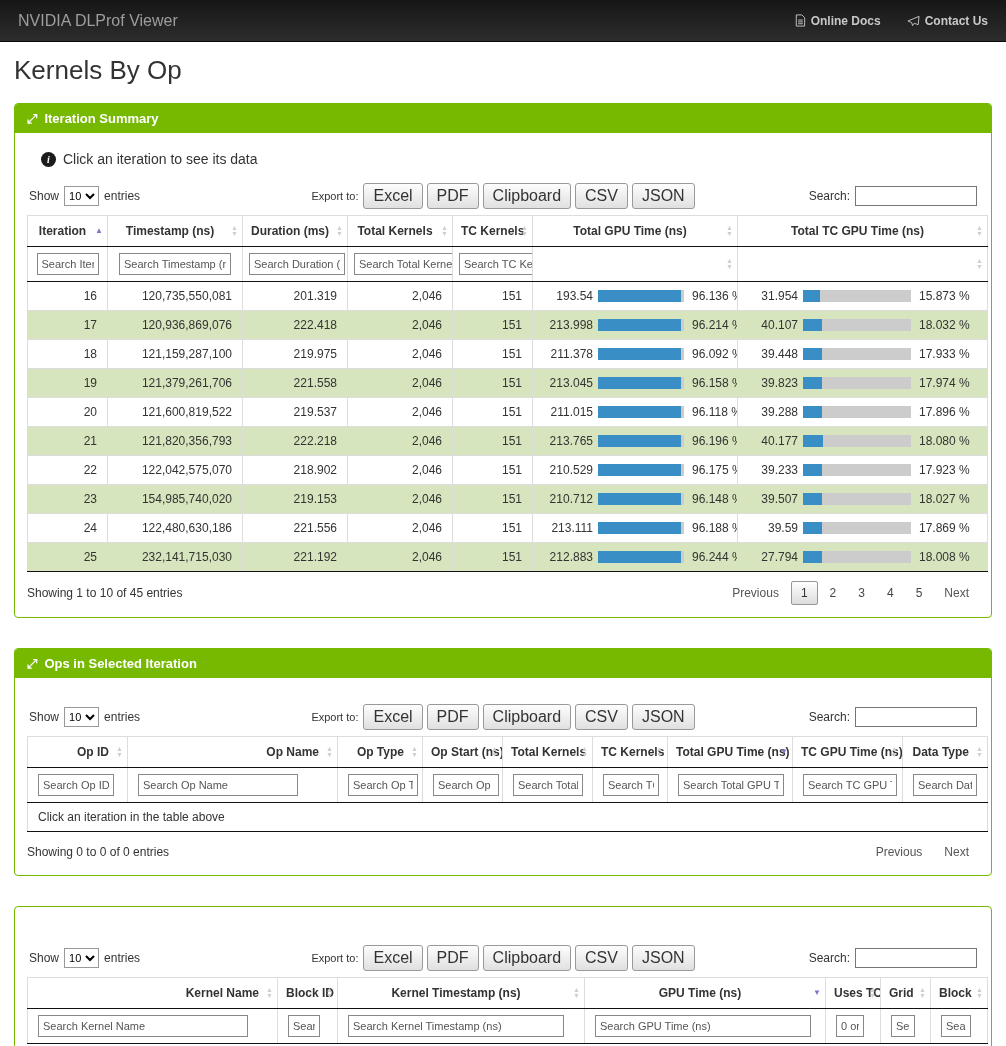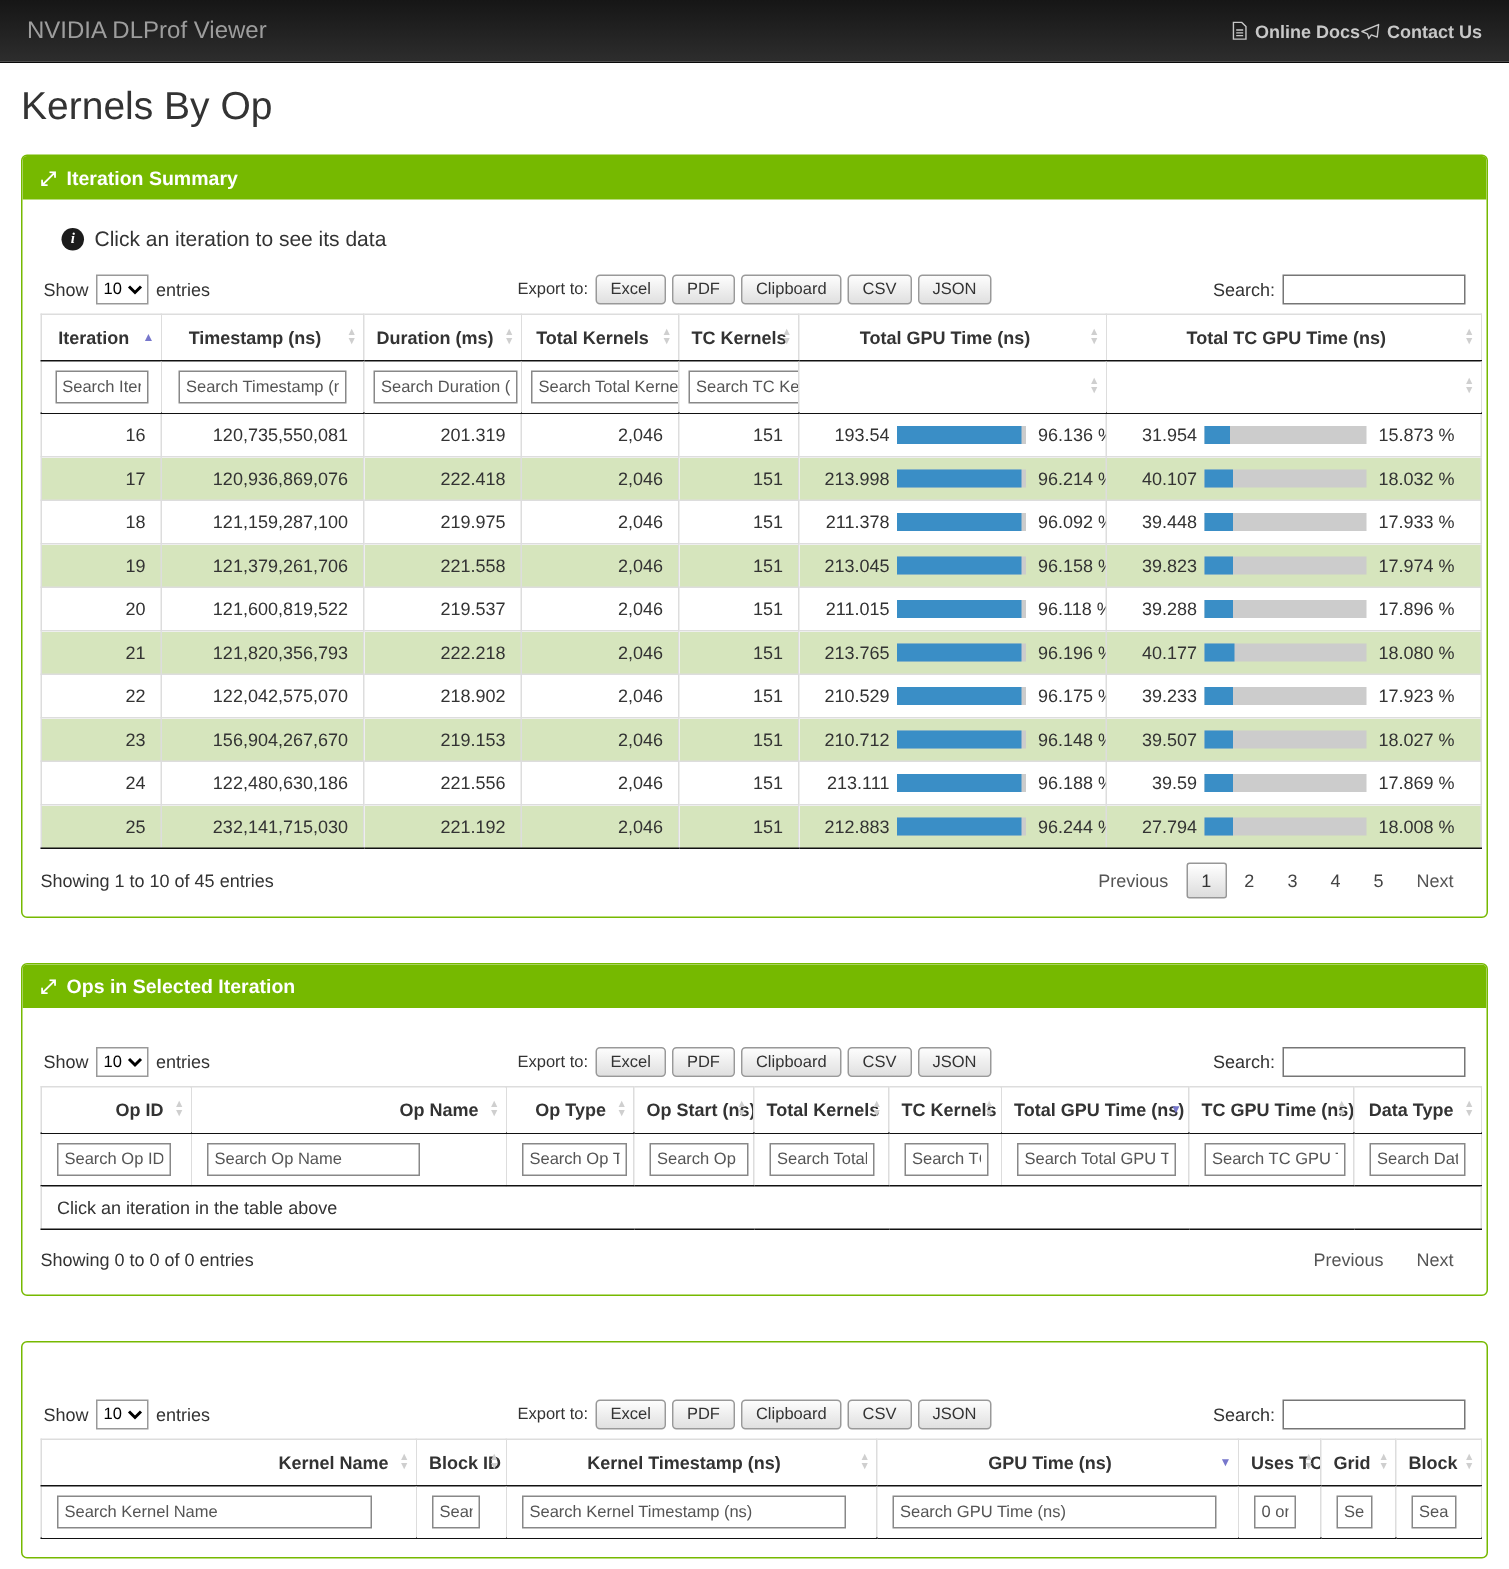--- a/index.html
+++ b/index.html
@@ -11,21 +11,21 @@
   *{box-sizing:border-box;}
   html,body{margin:0;padding:0;}
   body{
     width:1006px;height:1046px;overflow:hidden;background:#fff;color:#333;
     font-family:"Liberation Sans", sans-serif;font-size:12px;
   }
   
   .navbar{height:42px;background:linear-gradient(#161616,#2d2d2d);border-bottom:1px solid #080808;
     display:flex;align-items:center;justify-content:space-between;padding:0 18px;}
   .brand{color:#9d9d9d;font-size:16px;cursor:pointer;}
-  .nav-links{display:flex;align-items:center;}
+  .nav-links{display:flex;gap:26px;align-items:center;}
   .nav-link{display:flex;align-items:center;gap:5px;color:#c8c8c8;font-size:12px;font-weight:bold;cursor:pointer;}
   
   .page-title{font-size:26px;font-weight:500;color:#333;margin:13px 14px 18px;line-height:30px;}
   
   .panel{border:1px solid var(--nvidia-green);border-radius:4px;margin:0 14px 30px;overflow:hidden;background:#fff;}
   .panel-heading{background:var(--nvidia-green);color:#fff;font-size:13px;font-weight:bold;padding:7px 12px;display:flex;align-items:center;gap:7px;}
   .ph-icon{font-size:13px;line-height:13px;}
   .panel-body{padding:12px 12px 12px;}
   .pre-gap{height:26px;}
   
@@ -33,21 +33,21 @@
   .info-icon{display:inline-flex;align-items:center;justify-content:center;width:15px;height:15px;border-radius:50%;
     background:#1c1c1c;color:#fff;font-size:10px;font-weight:bold;font-style:italic;font-family:"Liberation Serif",serif;}
   
   .controls{display:flex;align-items:center;margin:0 2px 6px;}
   .ctrl-left{flex:1;display:flex;align-items:center;gap:5px;font-size:12px;}
   .ctrl-left select{height:20px;font-size:11px;border:1px solid #999;background:#fff;}
   .ctrl-center{display:flex;align-items:center;gap:5px;}
   .export-label{font-size:11px;color:#333;}
   .export-group{display:inline-flex;gap:4px;}
   .export-btn{background:linear-gradient(#fdfdfd,#e0e0e0);border:1px solid #999;border-radius:3px;
-    font-size:11px;color:#333;padding:3px 9px;cursor:pointer;font-family:inherit;}
+    font-size:16px;color:#333;padding:3px 9px;cursor:pointer;font-family:inherit;}
   .ctrl-right{flex:1;display:flex;align-items:center;justify-content:flex-end;gap:5px;font-size:12px;}
   .ctrl-right input{width:122px;height:20px;border:1px solid #767676;font-size:11px;padding:1px 4px;}
   
   table.dt{width:100%;border-collapse:collapse;table-layout:fixed;font-size:12px;}
   table.dt th,table.dt td{border:1px solid #ddd;overflow:hidden;white-space:nowrap;}
   table.dt th{position:relative;font-weight:bold;padding:8px 18px 8px 8px;background:#fff;font-size:12px;cursor:pointer;}
   table.dt thead tr.header-row th{border-bottom:1px solid #111;}
   table.dt thead tr.filter-row th{padding:6px 6px;border-bottom:1px solid #111;cursor:default;}
   table.dt td{padding:7px 10px;}
   table.dt tbody tr:nth-child(even){background:var(--stripe-green);}
@@ -361,21 +361,21 @@
                   <span class="bar-val">39.233</span>
                   <span class="bar-track wide">
                     <span class="bar-fill" style="width: 17.923%;"></span>
                   </span>
                   <span class="bar-pct">17.923 %</span>
                 </div>
               </td>
             </tr>
             <tr>
               <td class="al-r">23</td>
-              <td class="al-r">156,904,267,670</td>
+              <td class="al-r">154,985,740,020</td>
               <td class="al-r">219.153</td>
               <td class="al-r">2,046</td>
               <td class="al-r">151</td>
               <td>
                 <div class="bar-wrap">
                   <span class="bar-val">210.712</span>
                   <span class="bar-track">
                     <span class="bar-fill" style="width: 96.148%;"></span>
                   </span>
                   <span class="bar-pct">96.148 %</span>
@@ -533,21 +533,21 @@
                   <i>▲</i>
                   <i>▼</i>
                 </span></th>
               <th class="al-l"><span>Data Type</span><span class="sort sort-none">
                   <i>▲</i>
                   <i>▼</i>
                 </span></th>
             </tr>
             <tr class="filter-row">
               <th class="filter-l"><input class="filter-input" placeholder="Search Op ID" style="width: 76px;"></th>
-              <th class="filter-l"><input class="filter-input" placeholder="Search Op Name" style="width: 142px;"></th>
+              <th class="filter-l"><input class="filter-input" placeholder="Search Op Name" style="width: 160px;"></th>
               <th class="filter-l"><input class="filter-input" placeholder="Search Op Type" style="width: 70px;"></th>
               <th class="filter-l"><input class="filter-input" placeholder="Search Op Start (ns)" style="width: 66px;"></th>
               <th class="filter-l"><input class="filter-input" placeholder="Search Total Kernels" style="width: 70px;"></th>
               <th class="filter-l"><input class="filter-input" placeholder="Search TC Kernels" style="width: 56px;"></th>
               <th class="filter-l"><input class="filter-input" placeholder="Search Total GPU Time (ns)" style="width: 106px;"></th>
               <th class="filter-l"><input class="filter-input" placeholder="Search TC GPU Time (ns)" style="width: 94px;"></th>
               <th class="filter-l"><input class="filter-input" placeholder="Search Data Type" style="width: 64px;"></th>
             </tr>
           </thead>
           <tbody>

